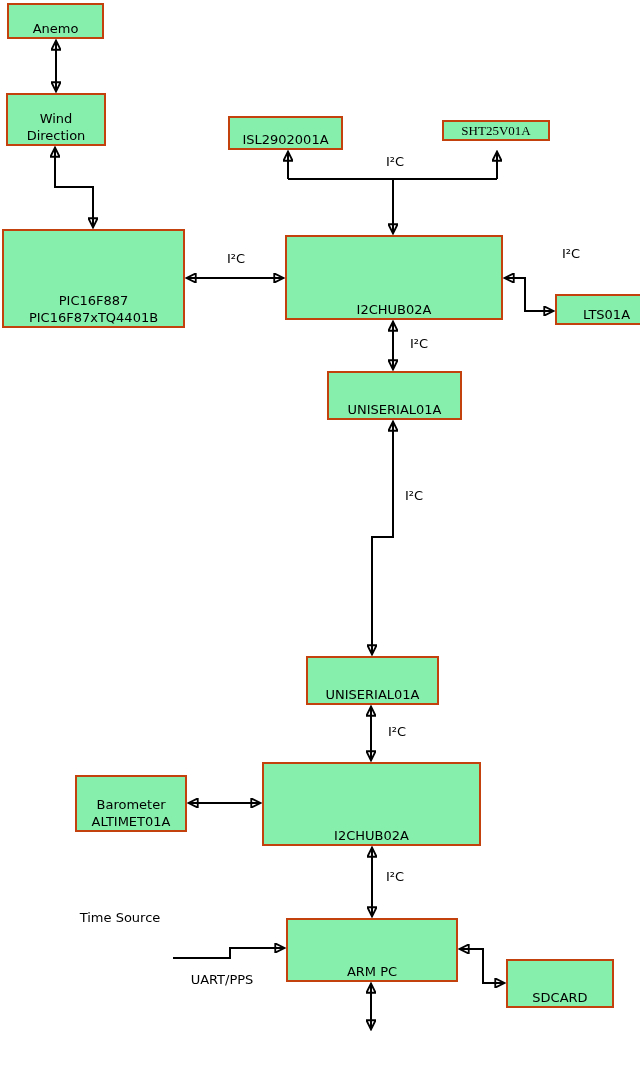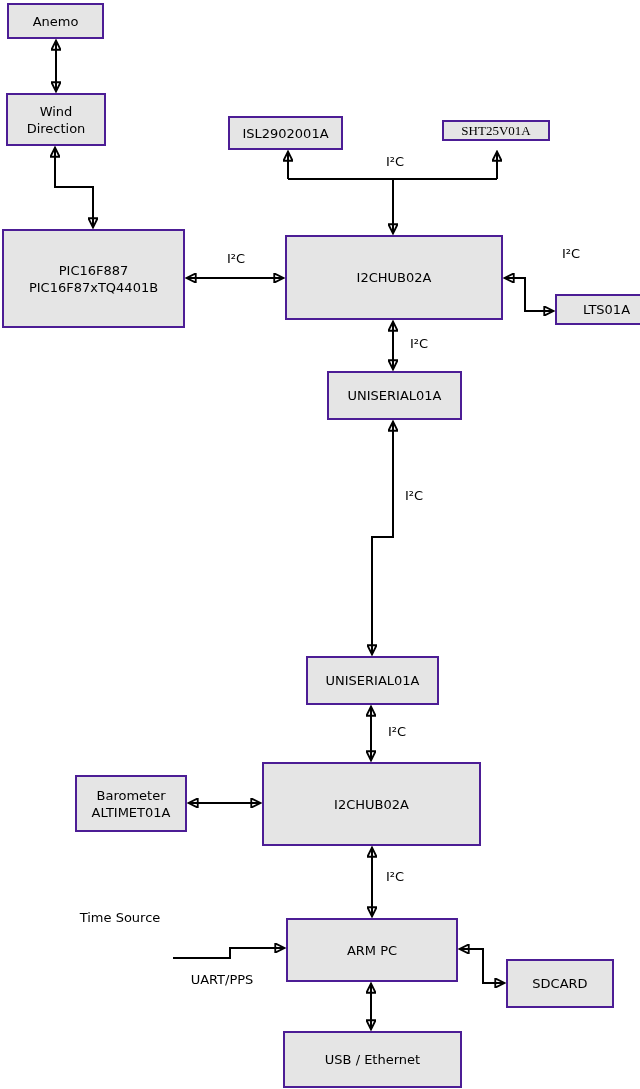--- a/index.html
+++ b/index.html
@@ -19,26 +19,26 @@
   }
   svg.wires path {
     fill: none;
     stroke: #000000;
     stroke-width: 2;
     stroke-linejoin: miter;
   }
   .node {
     position: absolute;
     box-sizing: border-box;
-    background: #e5e5e5;
-    border: 2px solid #4c1d95;
+    background: #86efac;
+    border: 2px solid #c2410c;
     display: flex;
     flex-direction: column;
     align-items: center;
-    justify-content: center;
+    justify-content: flex-end;
     text-align: center;
     font-size: 13px;
     line-height: 17px;
     white-space: nowrap;
   }
   .edge-label {
     position: absolute;
     font-size: 13px;
     line-height: 18px;
     text-align: center;
@@ -149,23 +149,20 @@
 
 
   <div class="node n-arm">
     <span>ARM PC</span>
   </div>
 
   <div class="node n-sdcard">
     <span>SDCARD</span>
   </div>
 
-  <div class="node n-usb">
-    <span>USB / Ethernet</span>
-  </div>
 
   <div class="edge-label l-i2c-bus">I²C</div>
   <div class="edge-label l-i2c-pic-hub">I²C</div>
   <div class="edge-label l-i2c-hub-lts">I²C</div>
   <div class="edge-label l-i2c-hub-uni">I²C</div>
   <div class="edge-label l-i2c-uni-link">I²C</div>
   <div class="edge-label l-i2c-uni-hub2">I²C</div>
   <div class="edge-label l-i2c-hub2-arm">I²C</div>
   <div class="edge-label l-time-source">Time Source</div>
   <div class="edge-label l-uart-pps">UART/PPS</div>

